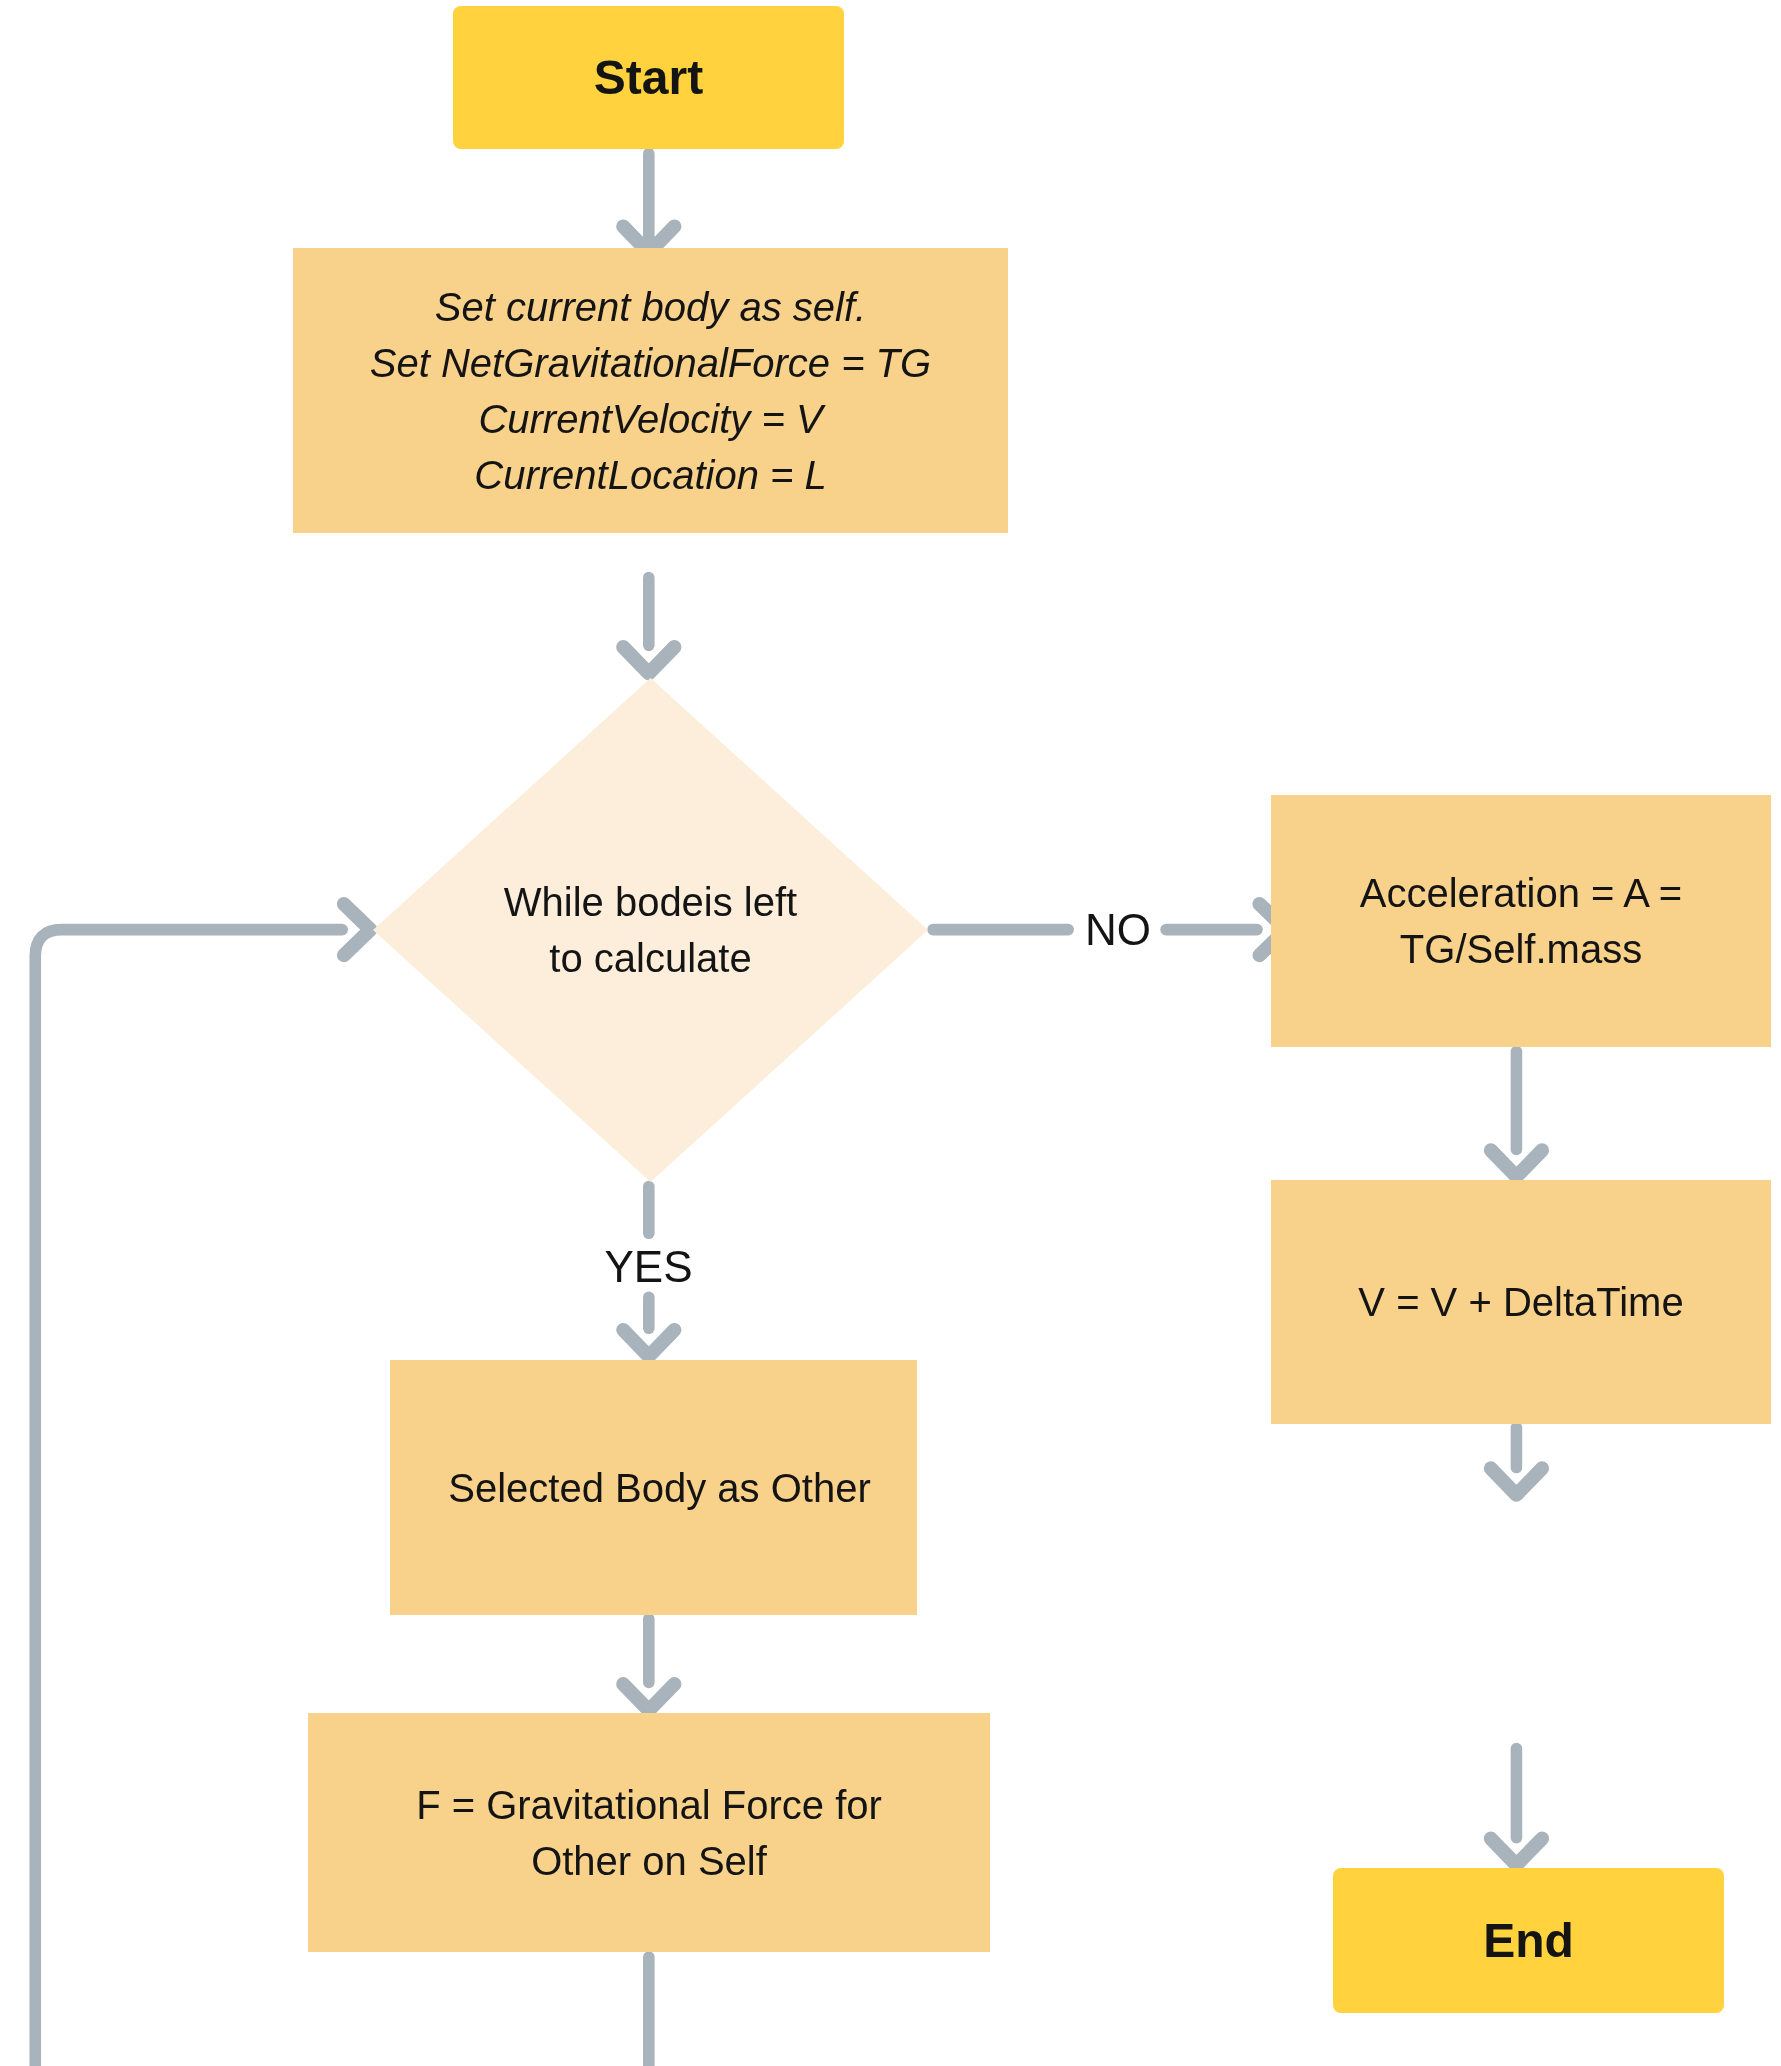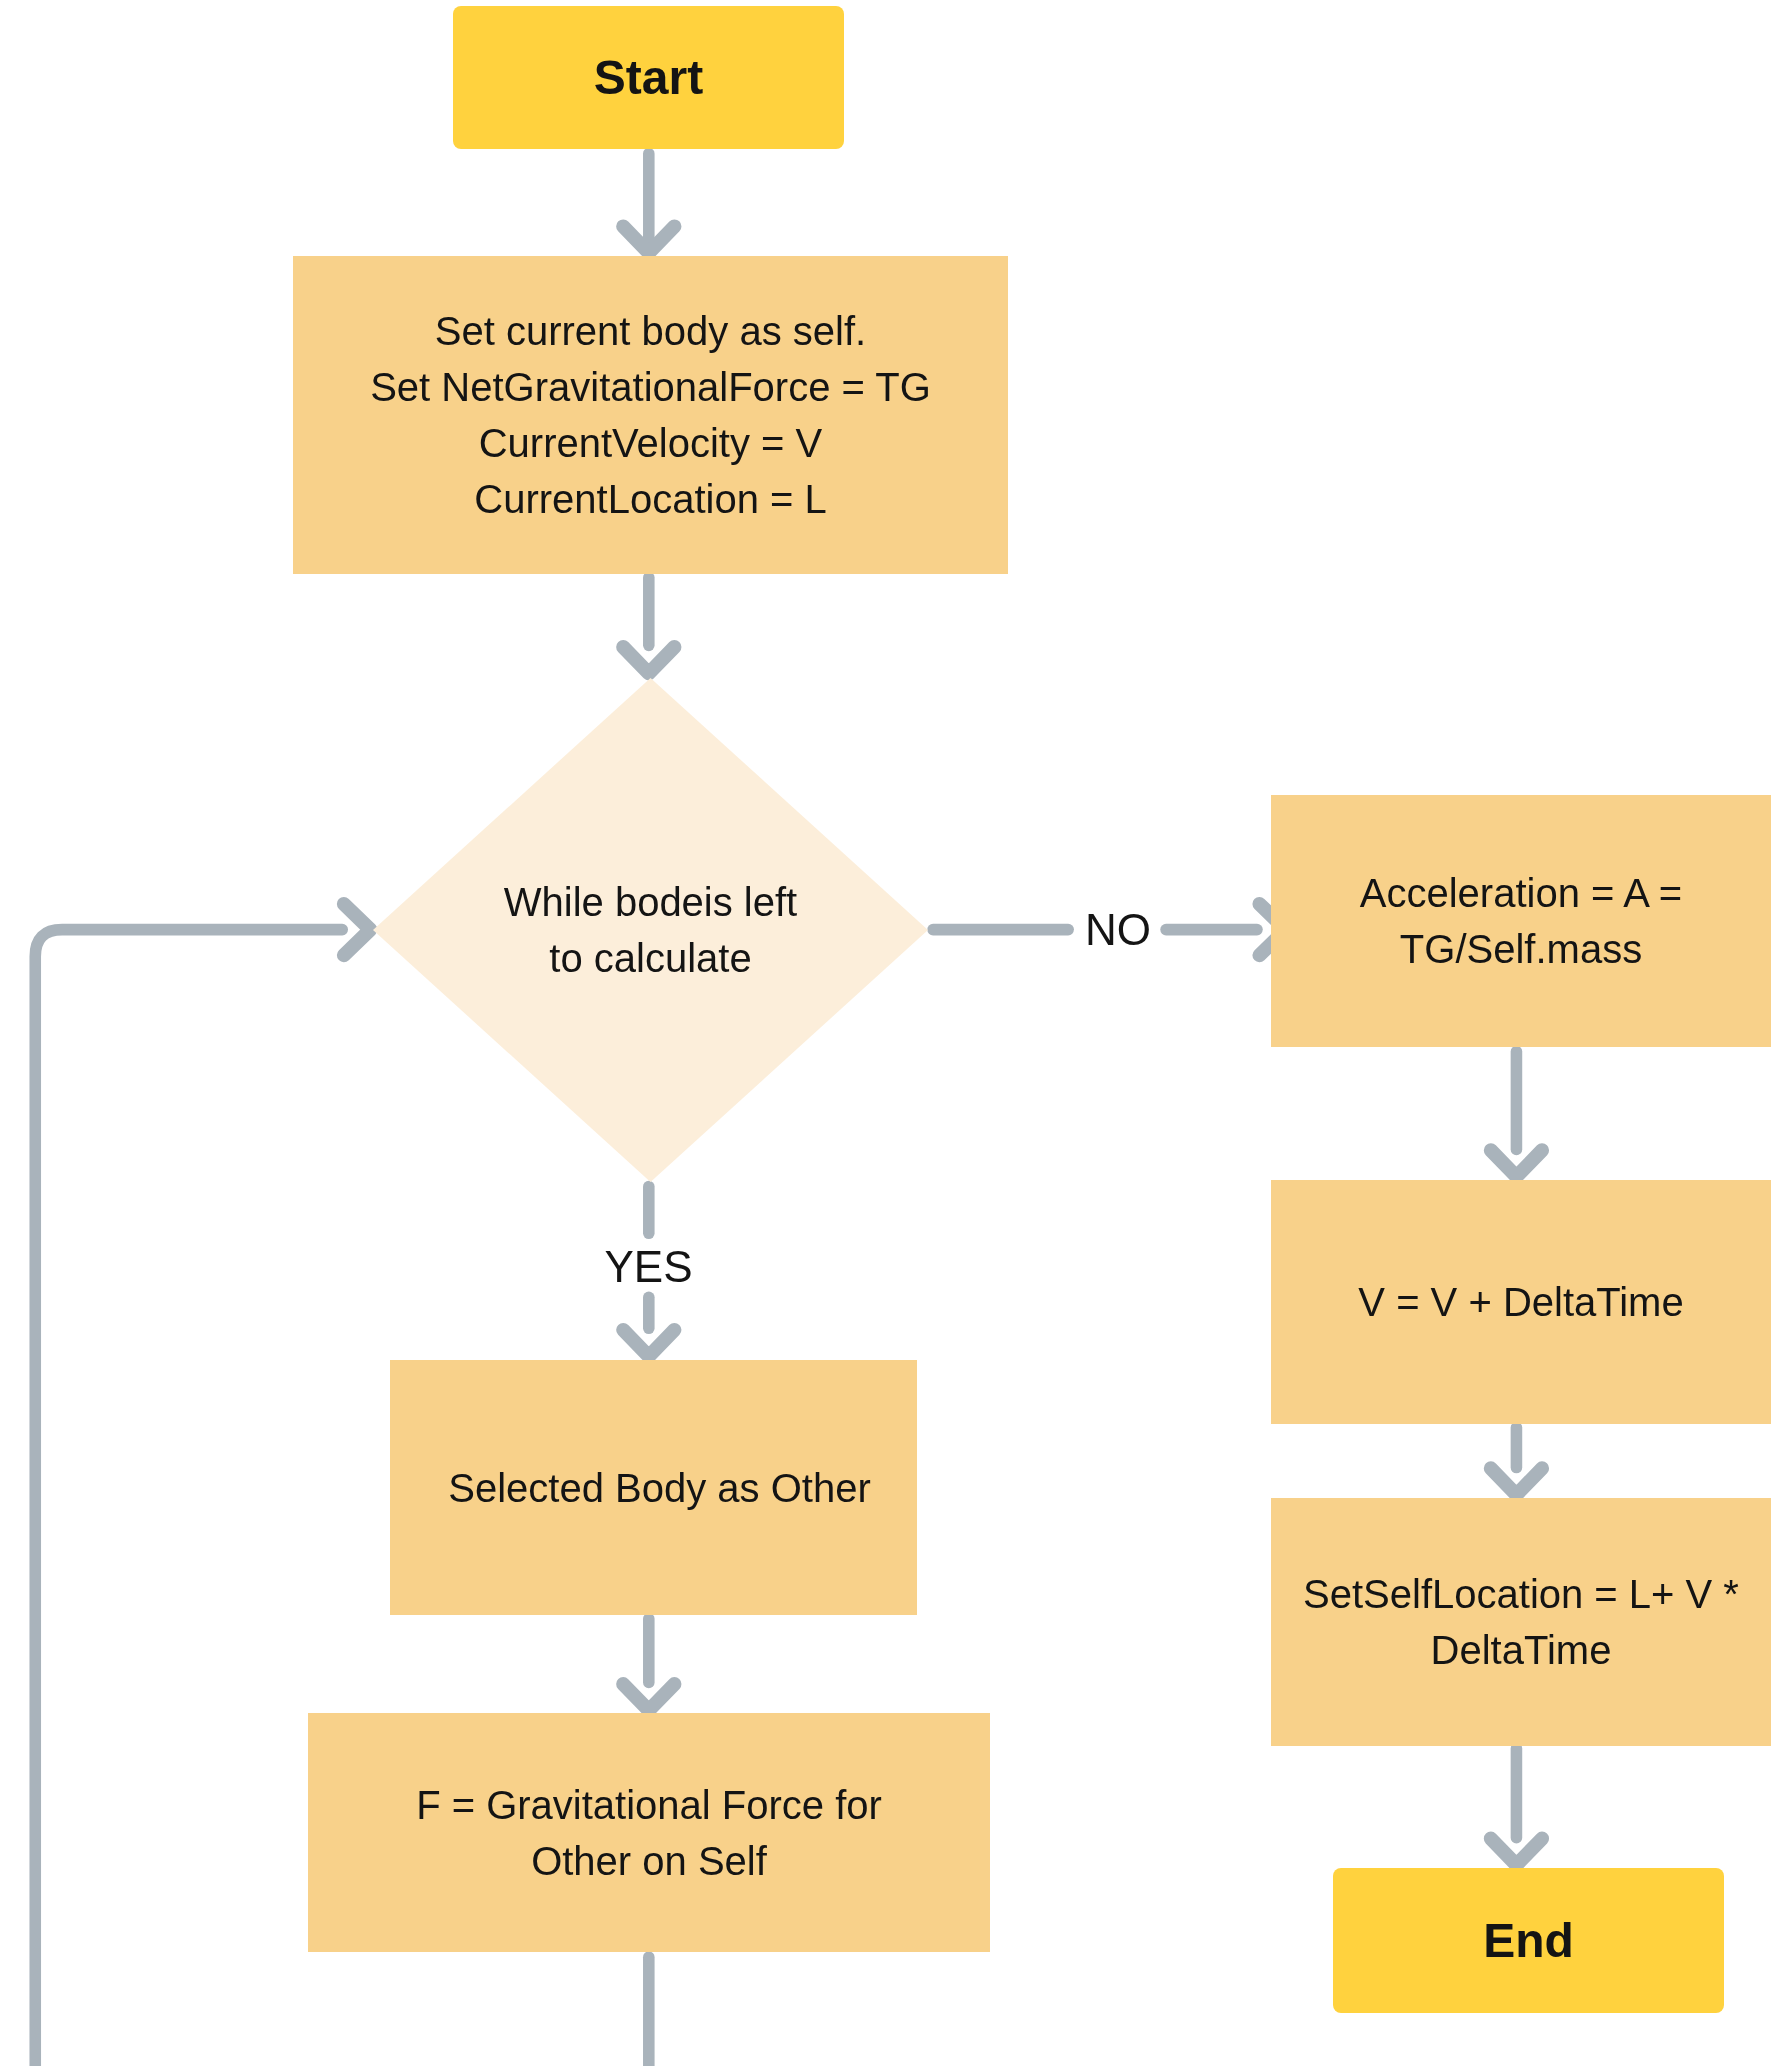--- a/index.html
+++ b/index.html
@@ -42,21 +42,21 @@
     clip-path:polygon(50% 0,100% 50%,50% 100%,0 50%);
   }
   .edge-label{
     position:absolute;
     display:flex;align-items:center;justify-content:center;
     font-size:44px;
     color:var(--text);
   }
   
   .n-start{left:453px;top:6.2px;width:391px;height:143px;}
-  .n-init{left:293px;top:256px;width:715px;height:318px;}
+  .n-init{left:293px;top:248px;width:715px;height:285px;font-style:italic;}
   .n-decision{left:373px;top:678px;width:555px;height:504px;}
   .n-selected{left:390px;top:1360px;width:515px;height:255px;padding-left:12px;}
   .n-force{left:308px;top:1713px;width:682px;height:239px;}
   .n-accel{left:1271px;top:795px;width:500px;height:252px;}
   .n-velocity{left:1271px;top:1180px;width:500px;height:244px;}
   .n-location{left:1271px;top:1498px;width:500px;height:248px;}
   .n-end{left:1333px;top:1868px;width:391px;height:145px;}
   .l-yes{left:566px;top:1240px;width:165px;height:54px;text-align:center;}
   .l-no{left:1056px;top:903px;width:124px;height:54px;}
 </style>
@@ -156,23 +156,19 @@
 
   <div class="node process n-accel">
     <span class="node-label">Acceleration = A =
 TG/Self.mass</span>
   </div>
 
   <div class="node process n-velocity">
     <span class="node-label">V = V + DeltaTime</span>
   </div>
 
-  <div class="node process n-location">
-    <span class="node-label">SetSelfLocation = L+ V *
-DeltaTime</span>
-  </div>
 
   <div class="node terminator n-end">
     <span class="node-label">End</span>
   </div>
 
 </div>
 
 
 </body></html>

